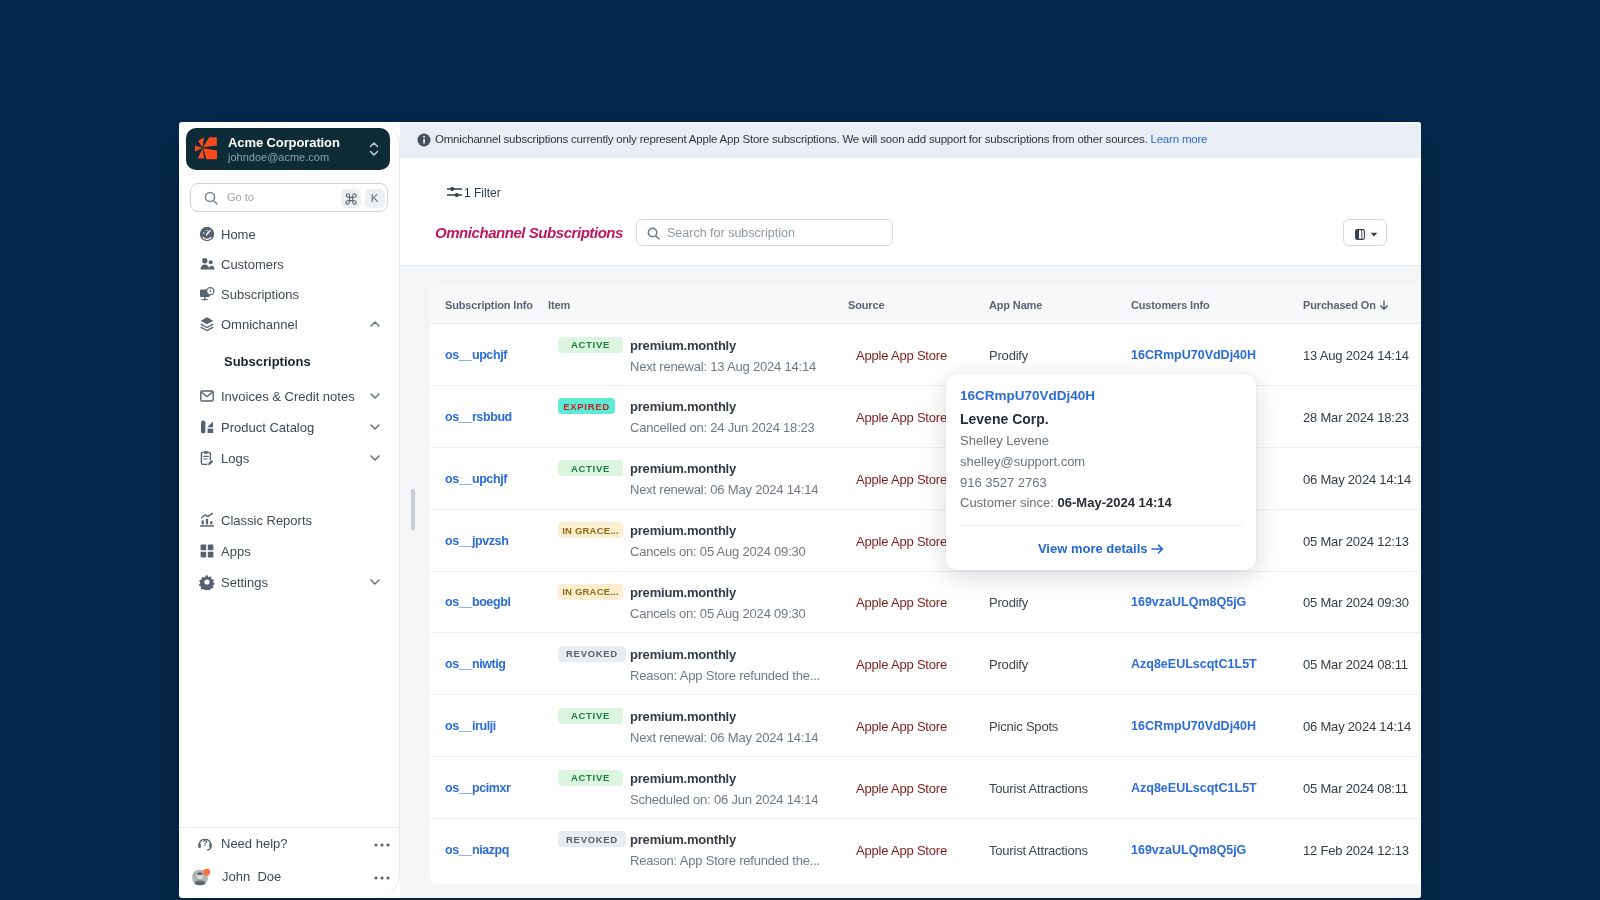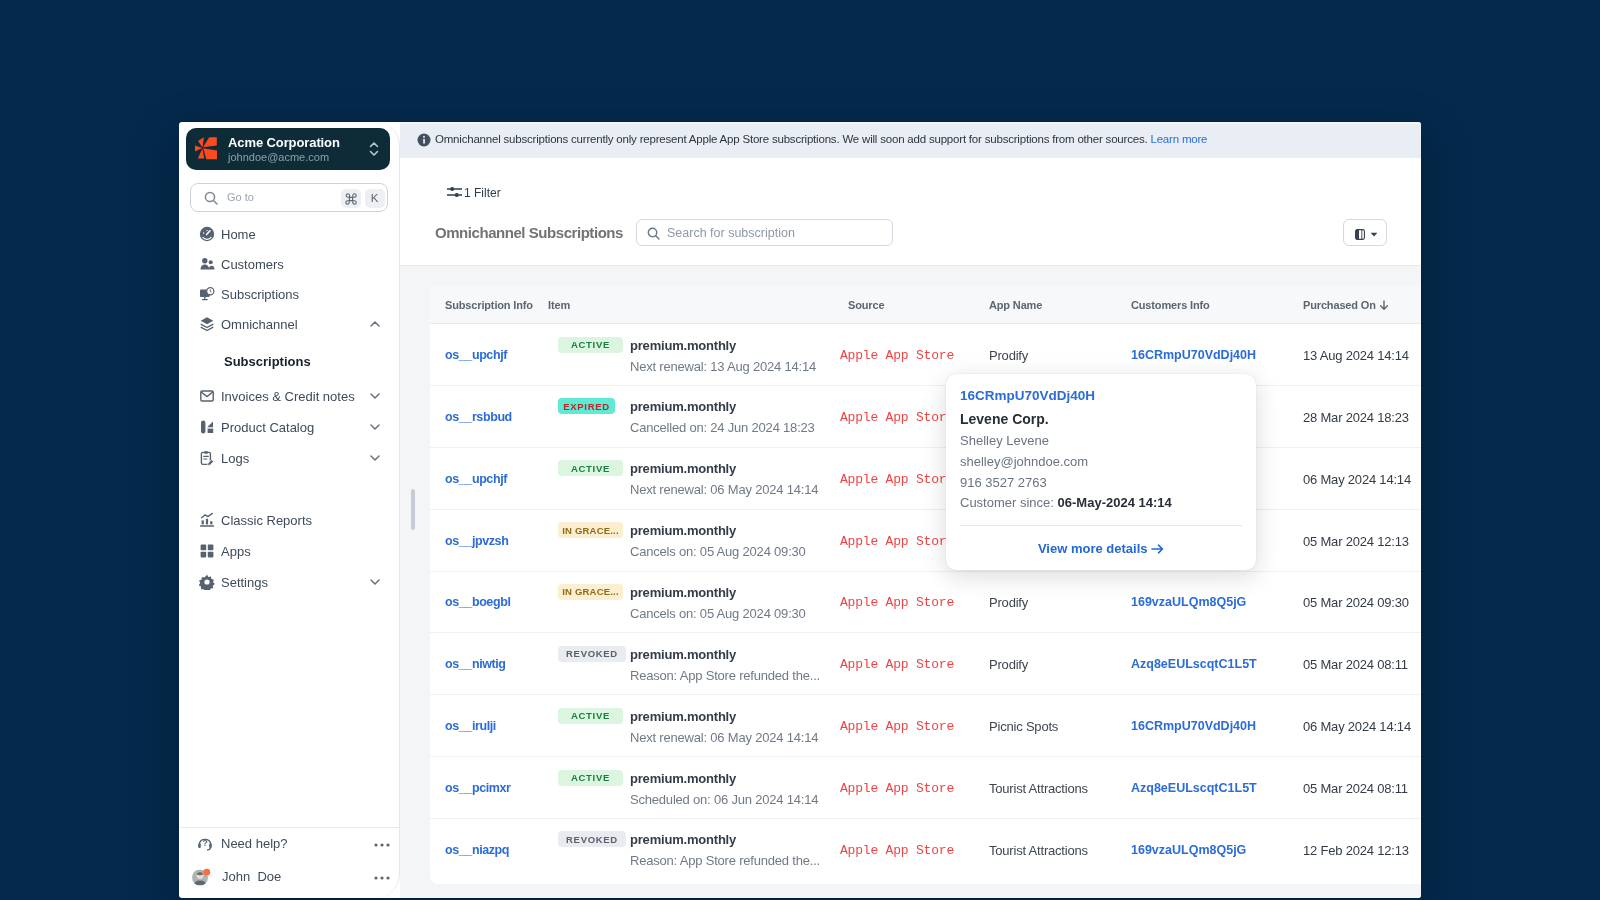--- a/index.html
+++ b/index.html
@@ -27,39 +27,39 @@
   .brow { position:absolute; left:0; width:221px; height:22px; }
   .brow .tx { position:absolute; left:42px; top:3px; font-size:13px; color:#3e4b59; }
   .dots { position:absolute; left:195px; top:10px; }
   .main { position:absolute; left:221px; top:0; width:1021px; height:776px; background:#f4f5f7; }
   .banner { position:absolute; left:0; top:1.5px; width:1021px; height:34.5px; background:#e9edf4;padding-left:9px; }
   .banner .itx { position:absolute; left:35px; top:9.5px; font-size:11.5px; letter-spacing:-0.2px; color:#2e353f; }
   .banner .itx a { color:#2a6ed8; text-decoration:none; }
   .whitesec { position:absolute; left:0; top:36px; width:1021px; height:108px; background:#fff; border-bottom:1px solid #e5e8ed; }
   .filterbtn { position:absolute; left:47px; top:27px; height:15px; font-size:12px; color:#2f3c50; }
   .filterbtn span { position:absolute; left:17px; top:1px; white-space:nowrap; }
-  .h1 { position:absolute; left:35px; top:66px; font-size:15px; font-weight:bold; letter-spacing:-0.45px; color:#737373; }
+  .h1 { position:absolute; left:35px; top:66px; font-size:15px; font-weight:bold; letter-spacing:-0.45px; color:#be185d;font-style:italic; }
   .searchbox { position:absolute; left:236px; top:61px; width:257px; height:27px; border:1px solid #d3d9e0; border-radius:6px; background:#fff; }
   .searchbox .ph { position:absolute; left:30px; top:6px; font-size:12.5px; color:#8d99a6; }
   .colbtn { position:absolute; left:943px; top:61px; width:44px; height:27px; border:1px solid #d3d9e0; border-radius:6px; background:#fff; }
   .thumb { position:absolute; left:11px; top:367px; width:4px; height:41px; border-radius:2px; background:#c7cdd5; }
   .card { position:absolute; left:30px; top:164px; width:991px; height:598px; background:#fff; border-radius:8px 0 0 8px; }
   .thead { position:absolute; left:0; top:0; width:991px; height:38px; background:#f7f8fa; border-radius:8px 0 0 0; border-bottom:1px solid #e7e9ed; }
   .th { position:absolute; top:13px; font-size:11px; font-weight:bold; color:#5c6573; letter-spacing:-0.15px; }
   .row { position:absolute; left:0; width:991px; height:62px; border-bottom:1px solid #eef0f3; }
   .cell { position:absolute; font-size:13px; letter-spacing:-0.2px; white-space:nowrap; }
   .sid { color:#2b6cd9; font-weight:bold; top:24px; left:15px; font-size:12.5px; letter-spacing:-0.4px; }
   .badge { position:absolute; left:128px; top:12.5px; font-size:9.5px; font-weight:bold; letter-spacing:0.7px; padding:3.5px 0 3px; width:65px; text-align:center; border-radius:4px; line-height:1; }
   .b-act { background:#dcf5e1; color:#177e3b; }
   .b-exp { background:#5eead4; color:#bb2525; width:57px; }
   .b-gra { background:#fcefcf; color:#8f6a1a; width:65px; letter-spacing:0.2px; }
   .b-rev { background:#e9ebef; color:#57606e; width:68px; }
   .iname { left:200px; top:13.5px; font-weight:bold; color:#343c47; }
   .isub { left:200px; top:34.5px; color:#707a87; }
-  .csrc { left:410px; top:24px; color:#ef4444;font-family:Liberation Mono, monospace; }
+  .csrc { left:426px; top:24px; color:#7f1d1d; }
   .capp { left:559px; top:24px; color:#3f4650; }
   .ccus { left:701px; top:24px; color:#2b6cd9; font-weight:bold; font-size:12.5px; letter-spacing:0; }
   .cdate { left:873px; top:24px; color:#343c47; }
   .pop { position:absolute; left:767px; top:252px; width:310px; height:196px; background:#fff; border-radius:10px; box-shadow:0 6px 24px rgba(16,24,40,.16), 0 0 1px rgba(16,24,40,.2); z-index:5; }
   .pop div { position:absolute; left:14px; white-space:nowrap; }
   .pop .l1 { top:14px; font-size:13.5px; font-weight:bold; color:#2b6cd9; }
   .pop .l2 { top:37px; font-size:14px; font-weight:bold; color:#272e38; }
   .pop .l3 { top:59px; font-size:13px; color:#6a7380; }
   .pop .l4 { top:80px; font-size:13px; color:#6a7380; }
   .pop .l5 { top:101px; font-size:13px; color:#6a7380; }
@@ -382,21 +382,21 @@
           <circle cx="2" cy="2" r="1.6"></circle>
           <circle cx="8" cy="2" r="1.6"></circle>
           <circle cx="14" cy="2" r="1.6"></circle>
         </svg>
     </div>
   </div>
   <div class="pop">
     <div class="l1">16CRmpU70VdDj40H</div>
     <div class="l2">Levene Corp.</div>
     <div class="l3">Shelley Levene</div>
-    <div class="l4">shelley@johndoe.com</div>
+    <div class="l4">shelley@support.com</div>
     <div class="l5">916 3527 2763</div>
     <div class="l6">Customer since: <b>06-May-2024 14:14</b></div>
     <div class="div"></div>
     <div class="l7">View more details <svg width="13" height="10" viewBox="0 0 13 10" style="vertical-align:-1px">
           <path d="M1 5h10.5M7.5 1.2 11.5 5 7.5 8.8" stroke="#2468d3" stroke-width="1.6" fill="none" stroke-linecap="round" stroke-linejoin="round"></path>
         </svg></div>
   </div>
 </div>
 
 </body></html>

